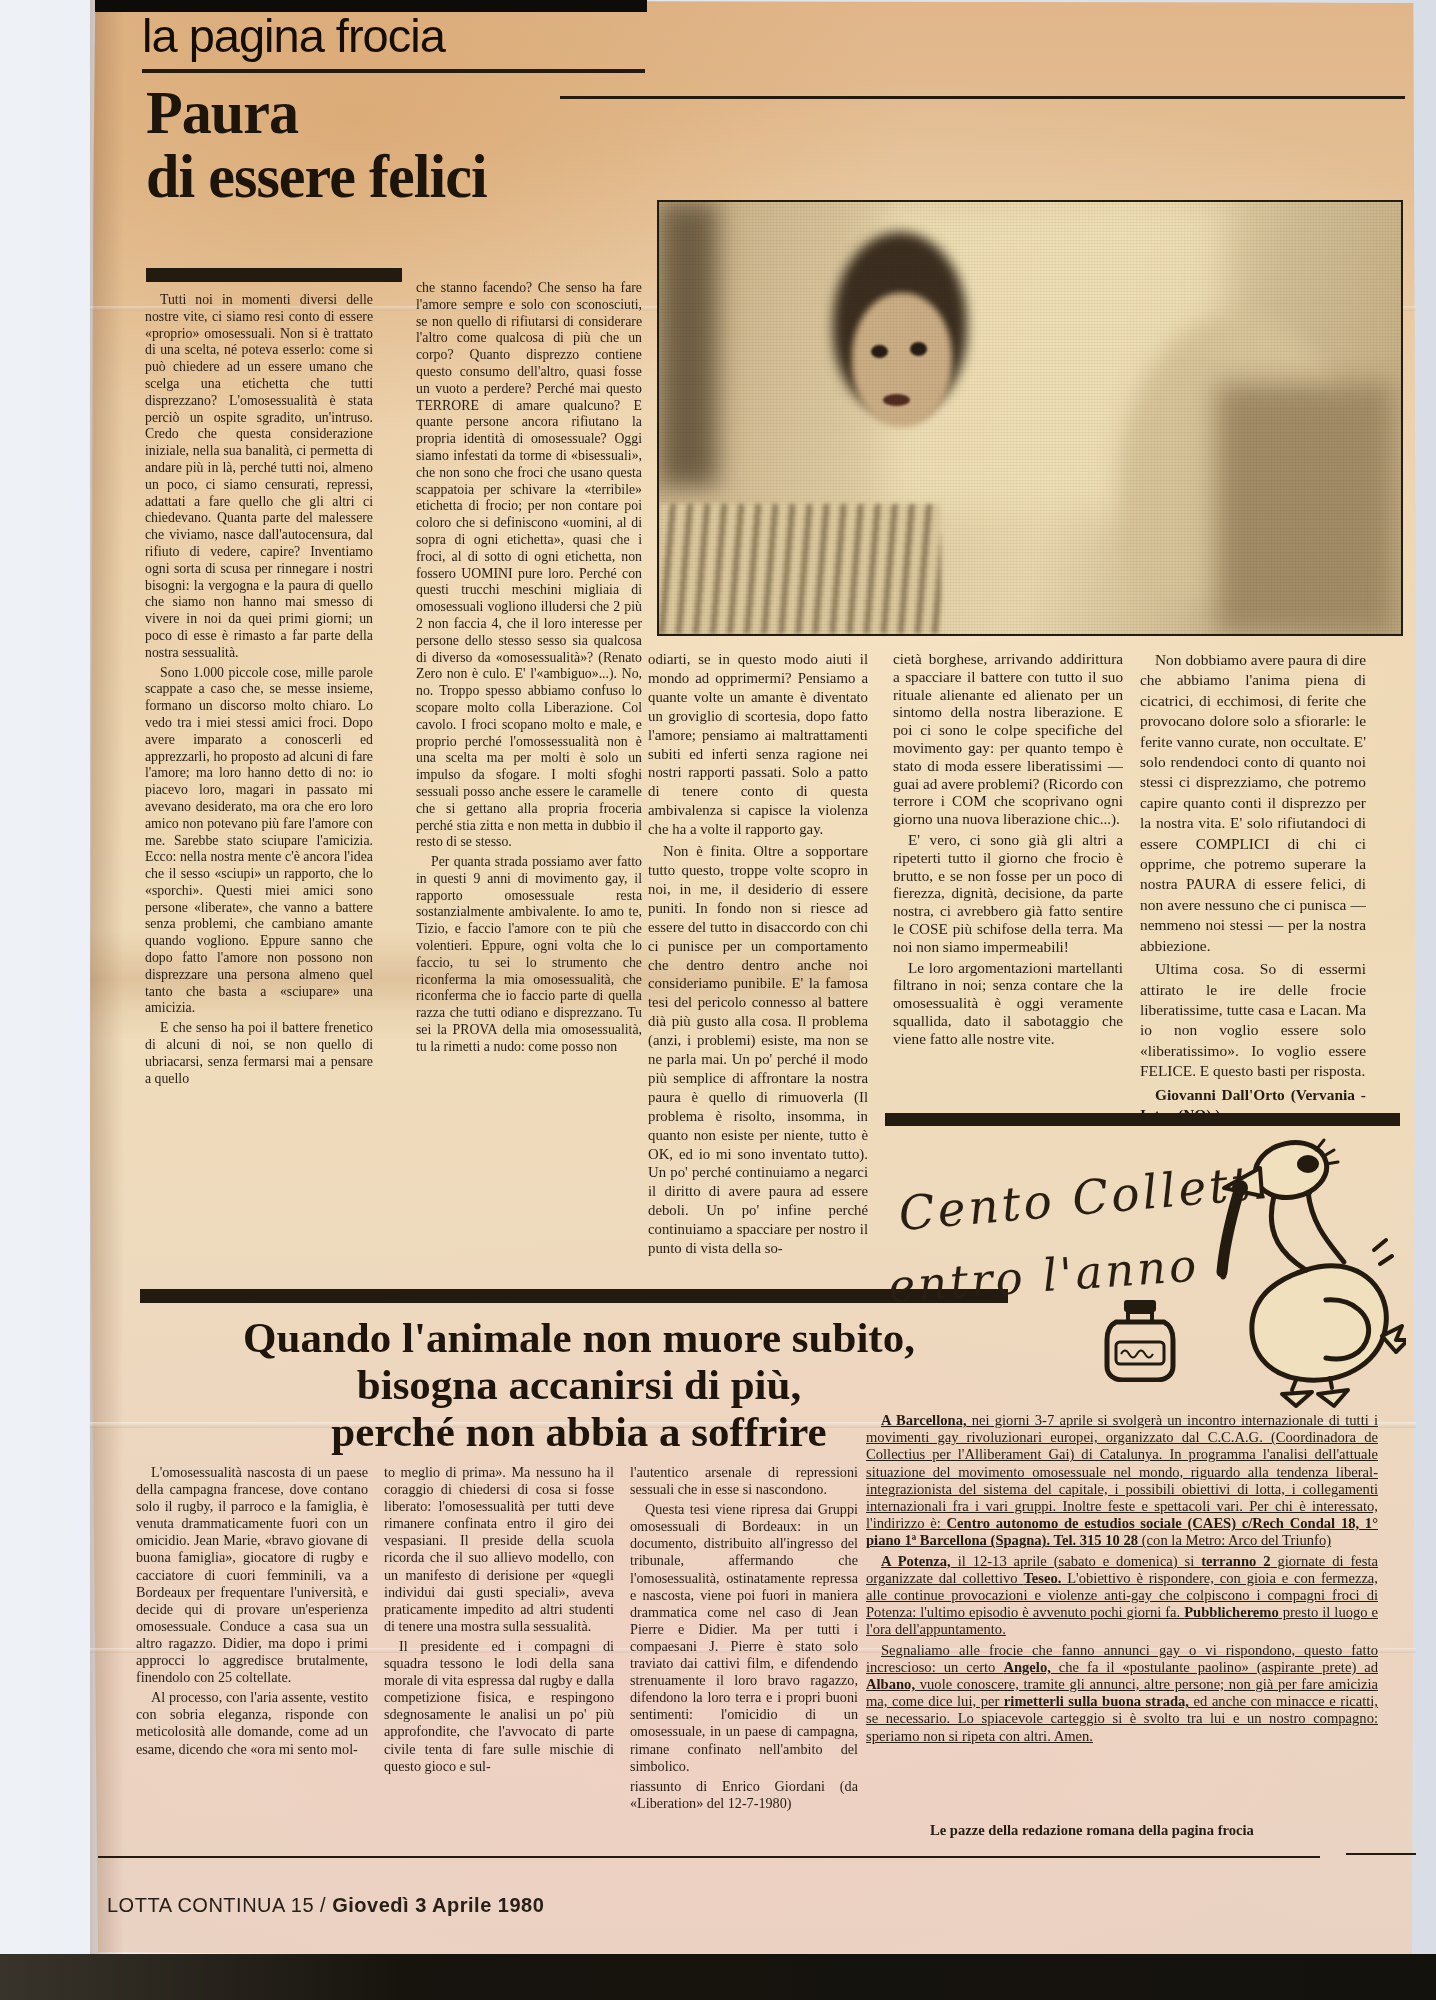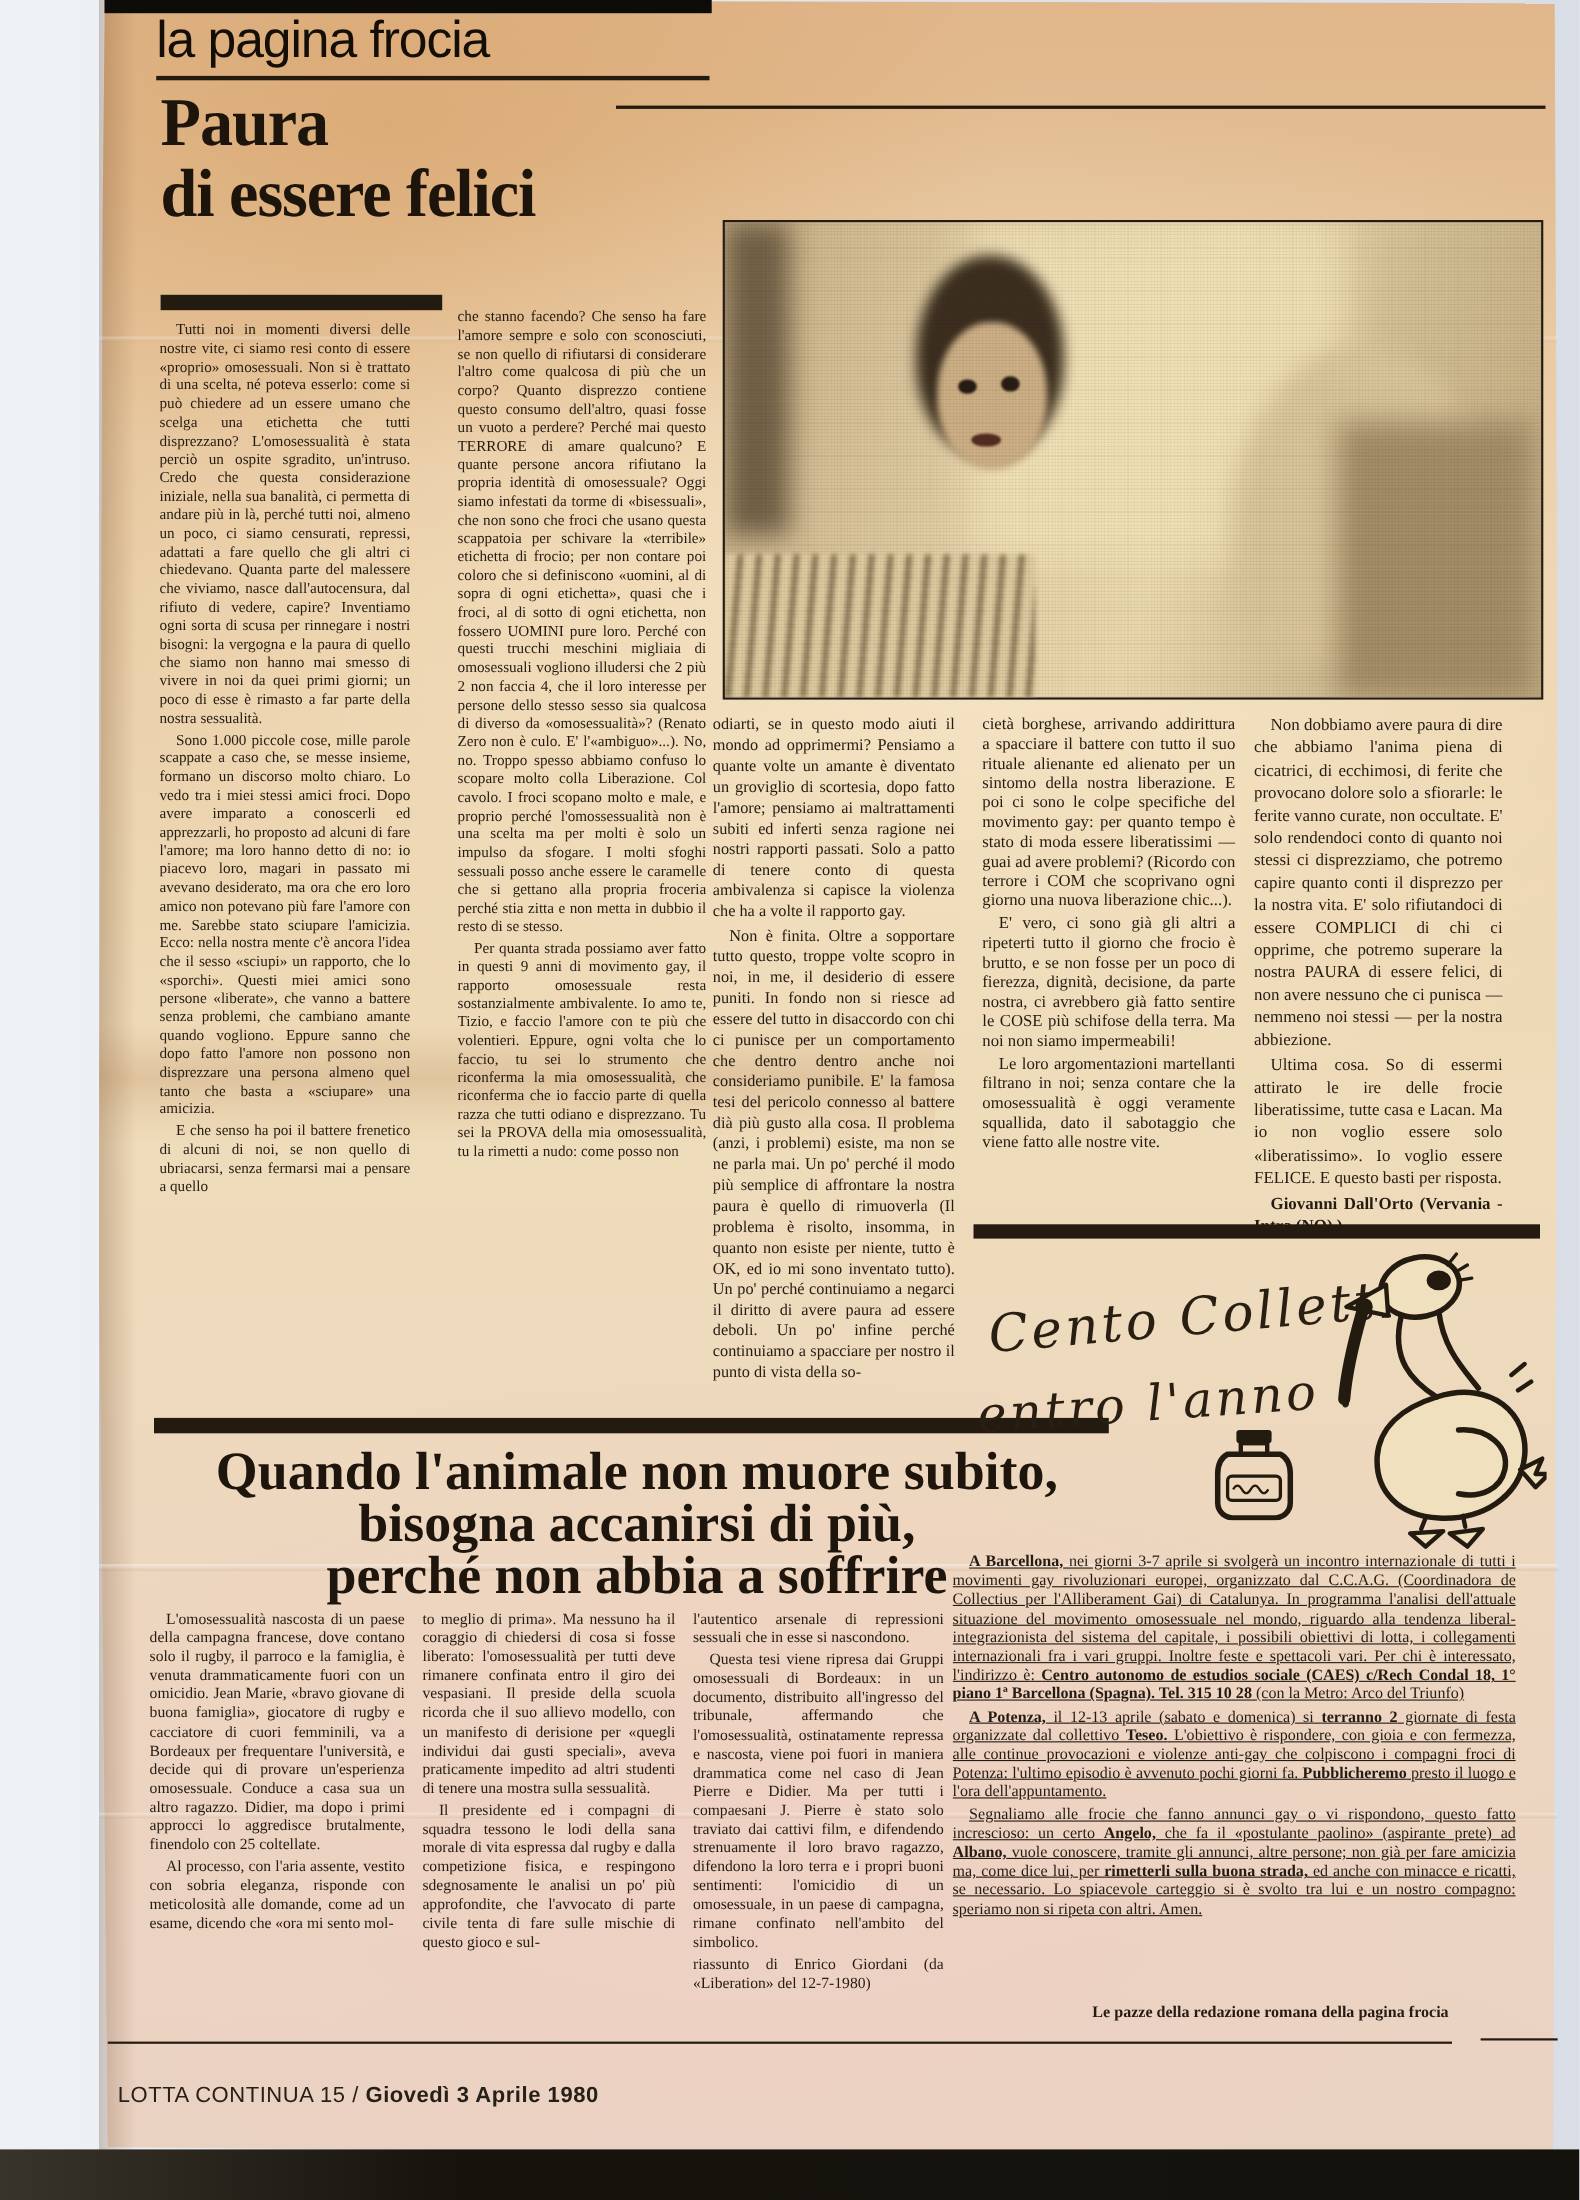--- a/index.html
+++ b/index.html
@@ -62,23 +62,23 @@
   .fs-f{font-size:14.6px;line-height:17.2px;}
   #l3 p:last-child{text-indent:0;}
   
   .hand{position:absolute;font-family:"DejaVu Serif",serif;font-style:italic;color:#281e12;
         letter-spacing:3px;white-space:nowrap;}
   .hand.h1{left:898px;top:1168px;font-size:47px;transform:rotate(-5deg);}
   .hand.h2{left:888px;top:1248px;font-size:45px;transform:rotate(-4deg);}
   .doodle{position:absolute;}
   
   .headline2{position:absolute;left:140px;top:1314px;width:878px;text-align:center;
-    font-weight:bold;font-size:49px;line-height:47px;color:#1e160d;}
-  
-  .ann-sig{position:absolute;left:930px;top:1822px;width:450px;text-align:center;
+    font-weight:bold;font-size:43px;line-height:47px;color:#1e160d;}
+  
+  .ann-sig{position:absolute;left:930px;top:1822px;width:450px;text-align:left;
     font-weight:bold;font-size:14.6px;color:#241b12;}
   
   .footer{position:absolute;left:107px;top:1894px;font-family:"Liberation Sans",sans-serif;
     font-size:20px;letter-spacing:.5px;color:#262018;}
   .footer b{font-weight:bold;}
 </style>
 </head>
 <body>
 
 <div class="scan">

